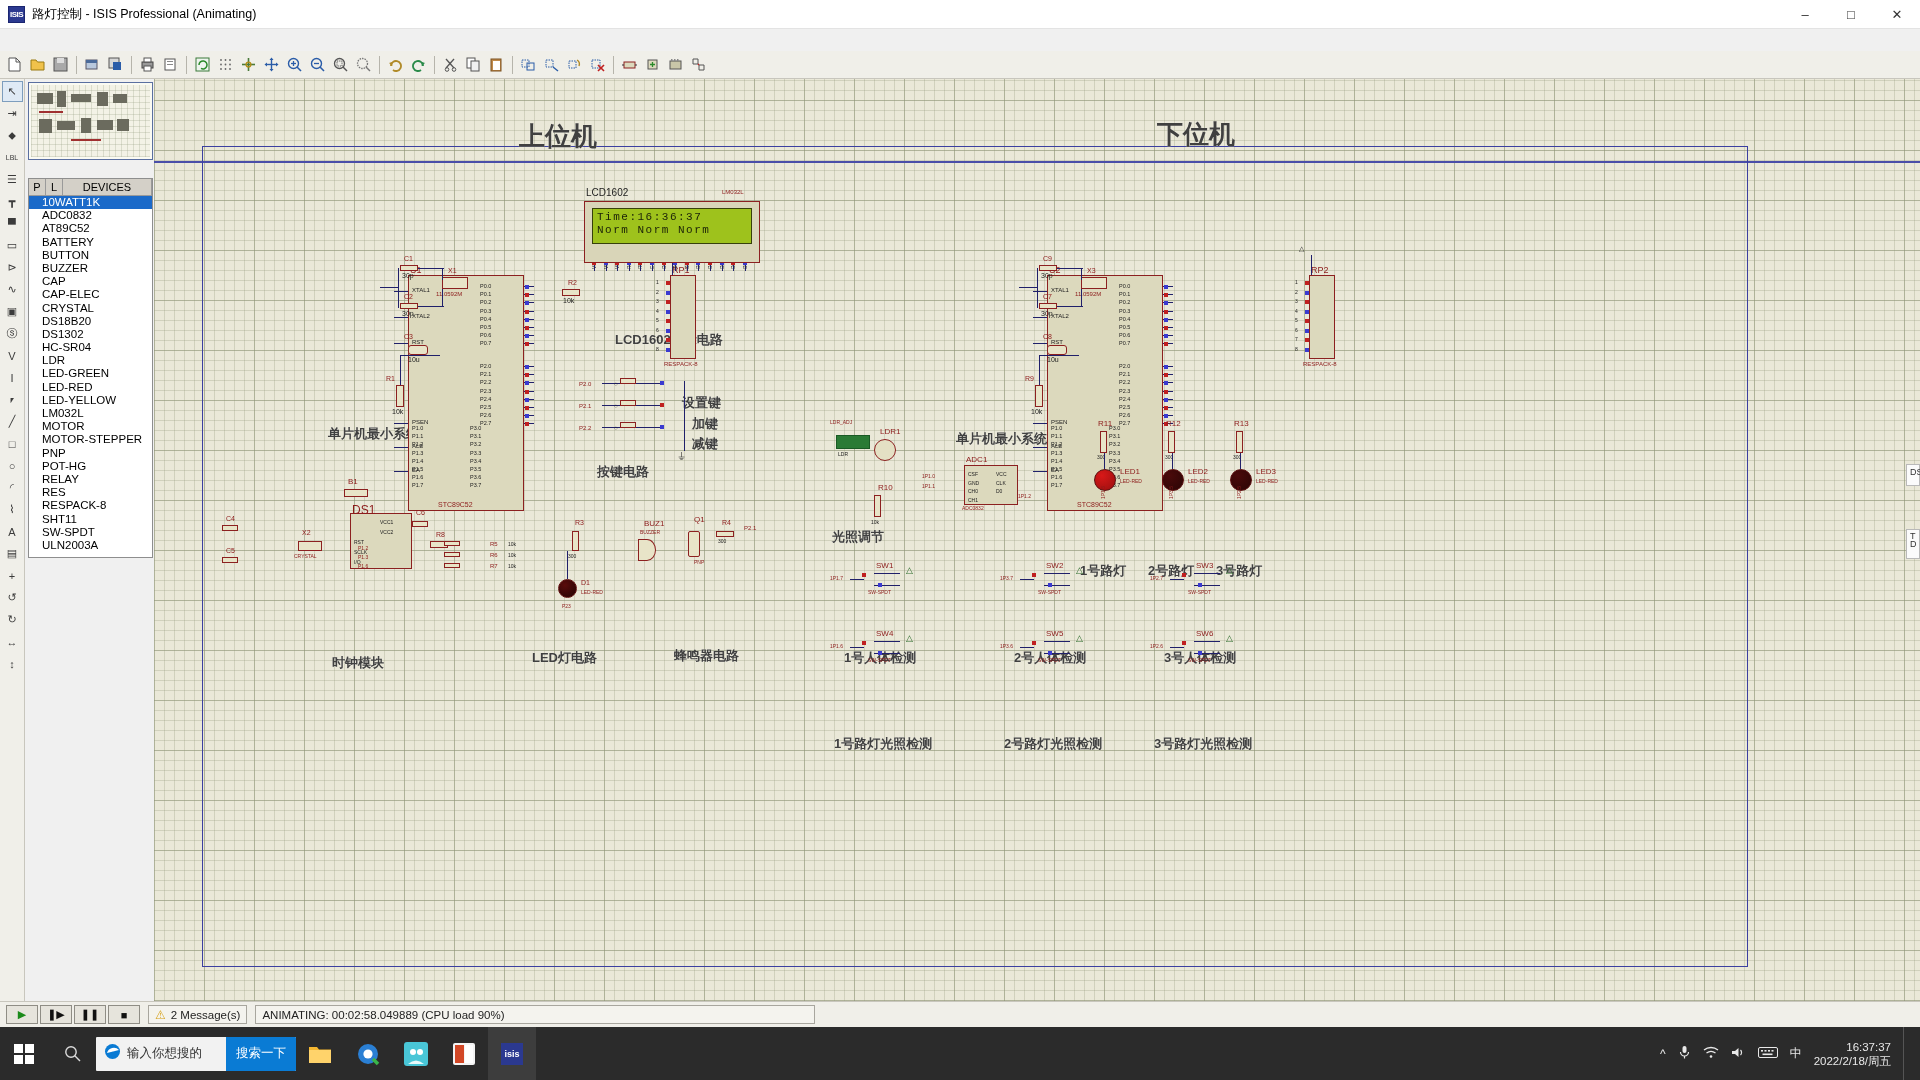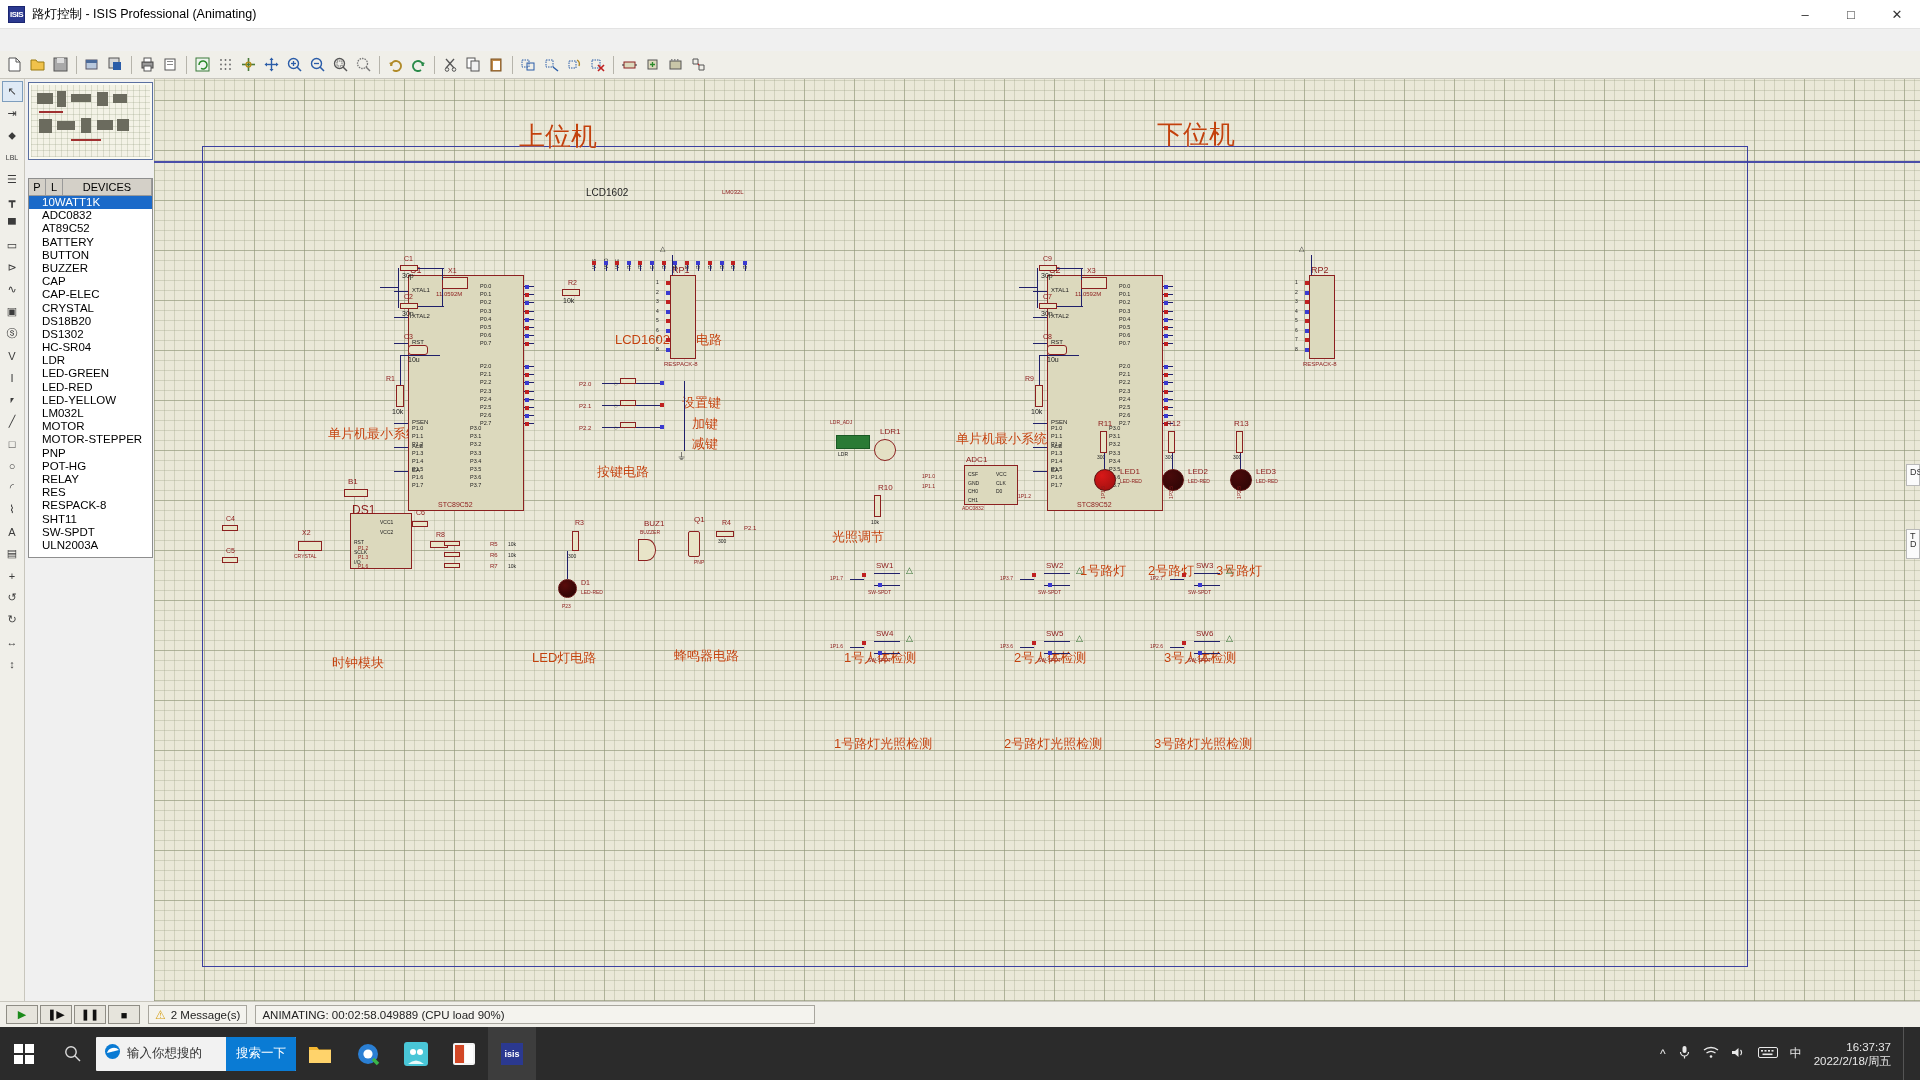--- a/index.html
+++ b/index.html
@@ -124,21 +124,21 @@
   .sheetborder {
     position: absolute; left: 48px; top: 67px; width: 1546px; height: 821px;
     border: 1.5px solid #3b3fa0;
   }
   .hrule-top {
     position: absolute; left: 0; top: 82px; width: 100%; height: 1.5px; background: #4a4ea8;
   }
 
   
   .cn-label {
-    position: absolute; color: #c2410c; font-weight: normal;
+    position: absolute; color: #404040; font-weight: bold;
     font-family: "Liberation Sans", sans-serif; white-space: nowrap;
     text-shadow: 0 0 1px rgba(255,255,255,.7);
   }
   .sm-label {
     position: absolute; color: #222; font-size: 7px; white-space: nowrap;
     font-family: "Liberation Sans", sans-serif;
   }
   .red-lbl {
     position: absolute; color: #8c1a1a; font-size: 7px; white-space: nowrap;
     font-family: "Liberation Sans", sans-serif;
@@ -1007,20 +1007,26 @@
         <div class="sm-label" style="left: 996px; top: 564px; font-size: 5px; color: rgb(140, 26, 26);">1P2.6</div>
         <div class="pinpad" style="left: 1028px; top: 562px;"></div>
         <div class="wire wireH" style="left: 1016px; top: 568px; width: 14px;"></div>
         <div class="wire wireH" style="left: 1040px; top: 562px; width: 26px;"></div>
         <div class="wire wireH" style="left: 1040px; top: 574px; width: 26px;"></div>
         <div class="red-lbl" style="left: 1034px; top: 578px; font-size: 5px;">SW-SPDT</div>
         <div class="sm-label" style="left: 1072px; top: 554px; font-size: 9px; color: rgb(42, 106, 42);">△</div>
         <div class="pinpad blue" style="left: 1044px; top: 572px;"></div>
       </div>
 
+    <div class="lcd-outer" style="left:430px;top:122px;width:176px;height:62px;">
+      <div class="lcd-screen" style="left:7px;top:6px;right:7px;height:36px;">
+        <div>Time:16:36:37</div>
+        <div>Norm  Norm  Norm</div>
+      </div>
+    </div>
     <div class="sm-label" style="left:432px;top:108px;font-size:10px;">LCD1602</div>
     <div class="sm-label" style="left:568px;top:110px;font-size:6px;color:#8c1a1a;">LM032L</div>
 
     <div class="edge-tab" style="top:385px;width:14px;height:22px;">DS</div>
     <div class="edge-tab" style="top:450px;width:14px;height:30px;line-height:8px;">T<br>D</div>
   </div>
 
   <div class="statusbar">
     <div class="animctl" id="animctl">
         <div class="actl" style="color: rgb(26, 138, 26); font-size: 11px;">▶</div>

